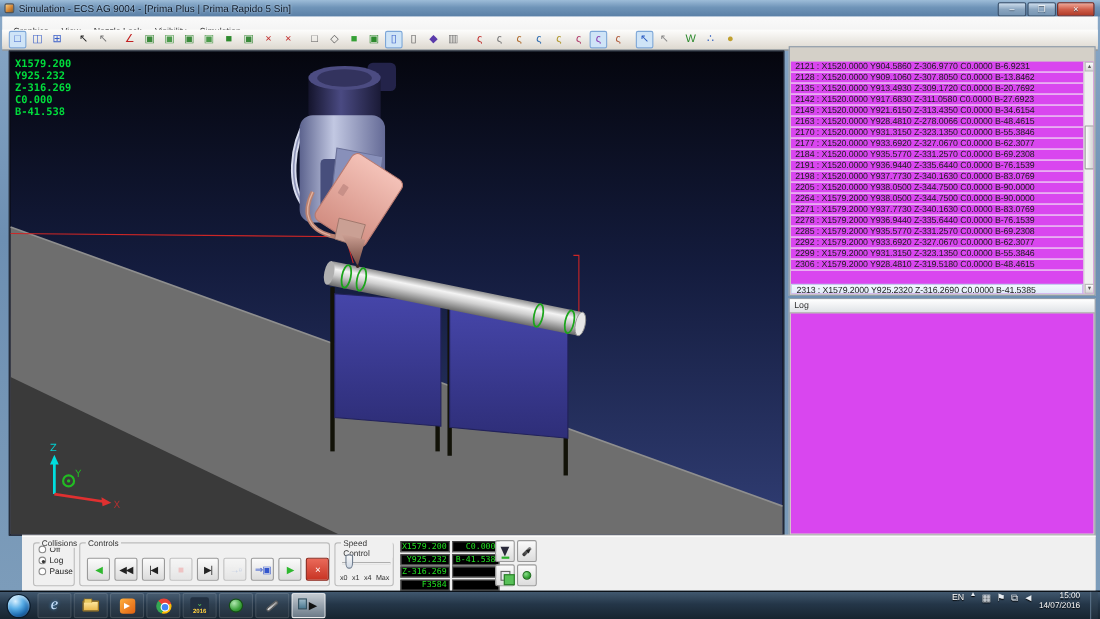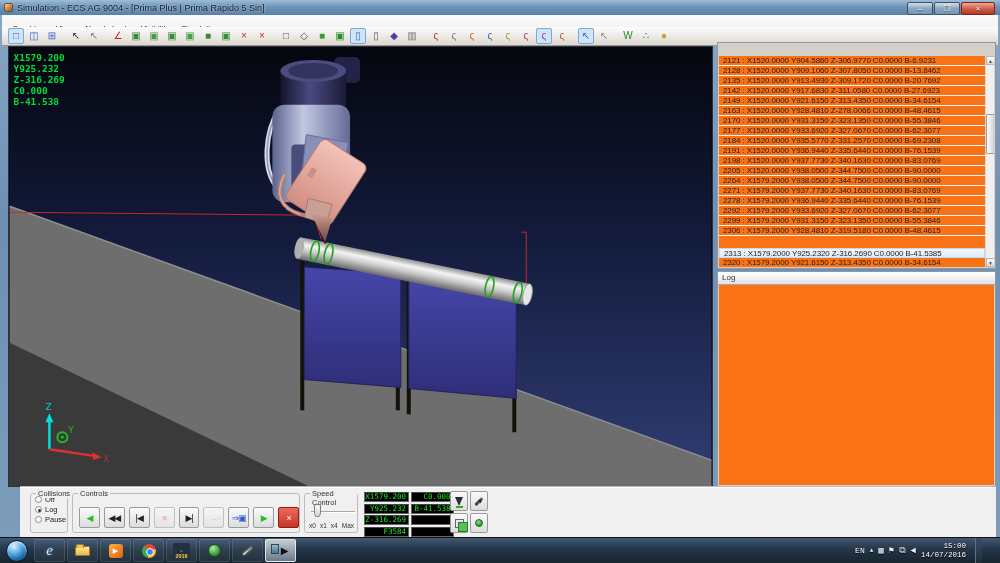--- a/index.html
+++ b/index.html
@@ -39,21 +39,21 @@
   
   .viewport { position:absolute; left:8px; top:46px; width:705px; height:441px;
     background:#070810; border:1px solid #2a3240; }
 
   
   .panel { position:absolute; background:#d4d0c8; border:1px solid #8a98a8; }
   .panel-positions { left:717px; top:42px; width:279px; height:227px; }
   .panel-log { left:717px; top:271px; width:279px; height:216px; }
   .panel-header { height:13px; background:linear-gradient(180deg,#ffffff,#dfe2e6);
     border-bottom:1px solid #a8a8a8; font-size:8px; color:#333; padding:1px 0 0 4px; }
-  .panel-body { position:absolute; left:1px; right:1px; top:13px; bottom:1px; background:#f97316; overflow:hidden; }
+  .panel-body { position:absolute; left:1px; right:1px; top:13px; bottom:1px; background:#d946ef; overflow:hidden; }
   .pos-list { position:absolute; left:0; top:0; right:9px; bottom:0; overflow:hidden; }
   .prow { font-size:8px; line-height:10px; height:10px; color:#1c1c1c; padding-left:4px;
     letter-spacing:-0.1px; border-bottom:1px solid #f3f3f3; white-space:nowrap; }
   .prow.selected { background:linear-gradient(180deg,#f2f7fd,#e0ecf9); border:1px solid #c4d9ef;margin-top:12px; }
   .vscroll { position:absolute; right:0; top:0; bottom:0; width:9px; background:#f0f0f0; border-left:1px solid #d8d8d8; }
   .varrow { position:absolute; left:0; width:9px; height:9px; background:linear-gradient(180deg,#fdfdfd,#d8d8d8);
     border:1px solid #b5b5b5; font-size:5px; color:#555; text-align:center; line-height:8px; }
   .varrow.up { top:0; } .varrow.down { bottom:0; }
   .vthumb { position:absolute; left:0; top:58px; width:9px; height:40px;
     background:linear-gradient(90deg,#fdfdfd,#d2d2d2); border:1px solid #9d9d9d; border-radius:1px; }
@@ -127,21 +127,21 @@
     flex-direction:column; align-items:center; justify-content:flex-end; }
   .icon2016 .sprout { color:#59c059; font-size:7px; line-height:6px; }
   .icon2016 .yr { color:#ffd040; font-size:5.5px; line-height:6px; font-weight:bold; }
   .ecs-ball { width:13px; height:13px; border-radius:50%;
     background:radial-gradient(circle at 35% 30%,#b0e8b0,#3aa03a 60%,#1d6a1d); border:1px solid #145014; }
   .brush { width:13px; height:4px; background:linear-gradient(90deg,#e8e8e8,#909090); transform:rotate(-40deg);
     border-radius:2px; border:1px solid #606060; }
   .sim-active-glyph { font-size:10px; color:#111; }
   .sim-active-chip { position:absolute; left:5px; top:4px; width:8px; height:10px;
     background:linear-gradient(180deg,#9ab8c8,#4a7890); border:1px solid #2a4a5a; }
-  .tray { margin-left:auto; display:flex; align-items:center; gap:5px; padding-right:18px; height:100%;font-family:Liberation Mono, monospace; }
+  .tray { margin-left:auto; display:flex; gap:5px; padding-right:2px; height:100%; }
   .tray-txt { color:#fff; font-size:8px; text-shadow:0 1px 1px #000; }
   .tray-ico { color:#e8eef4; font-size:9px; text-shadow:0 1px 1px #000; }
   .clock { text-align:right; color:#fff; font-size:7.5px; line-height:8.5px; text-shadow:0 1px 1px #000; padding-right:4px; }
   .show-desktop { width:7px; height:26px; background:linear-gradient(180deg,#3a4f63,#1d2b38);
     border-left:1px solid #5a7288; }
 </style>
 </head>
 <body>
 
 <div class="window">
@@ -417,20 +417,21 @@
           <div class="prow">2163 :  X1520.0000 Y928.4810 Z-278.0066 C0.0000 B-48.4615</div>
           <div class="prow">2170 :  X1520.0000 Y931.3150 Z-323.1350 C0.0000 B-55.3846</div>
           <div class="prow">2177 :  X1520.0000 Y933.6920 Z-327.0670 C0.0000 B-62.3077</div>
           <div class="prow">2184 :  X1520.0000 Y935.5770 Z-331.2570 C0.0000 B-69.2308</div>
           <div class="prow">2191 :  X1520.0000 Y936.9440 Z-335.6440 C0.0000 B-76.1539</div>
           <div class="prow">2198 :  X1520.0000 Y937.7730 Z-340.1630 C0.0000 B-83.0769</div>
           <div class="prow">2205 :  X1520.0000 Y938.0500 Z-344.7500 C0.0000 B-90.0000</div>
           <div class="prow">2264 :  X1579.2000 Y938.0500 Z-344.7500 C0.0000 B-90.0000</div>
           <div class="prow">2271 :  X1579.2000 Y937.7730 Z-340.1630 C0.0000 B-83.0769</div>
           <div class="prow">2278 :  X1579.2000 Y936.9440 Z-335.6440 C0.0000 B-76.1539</div>
+          <div class="prow">2285 :  X1579.2000 Y935.5770 Z-331.2570 C0.0000 B-69.2308</div>
           <div class="prow">2292 :  X1579.2000 Y933.6920 Z-327.0670 C0.0000 B-62.3077</div>
           <div class="prow">2299 :  X1579.2000 Y931.3150 Z-323.1350 C0.0000 B-55.3846</div>
           <div class="prow">2306 :  X1579.2000 Y928.4810 Z-319.5180 C0.0000 B-48.4615</div>
           <div class="prow selected">2313 :  X1579.2000 Y925.2320 Z-316.2690 C0.0000 B-41.5385</div>
           <div class="prow">2320 :  X1579.2000 Y921.6150 Z-313.4350 C0.0000 B-34.6154</div>
         </div>
       <div class="vscroll">
         <div class="varrow up">▲</div>
         <div class="vthumb"></div>
         <div class="varrow down">▼</div>

